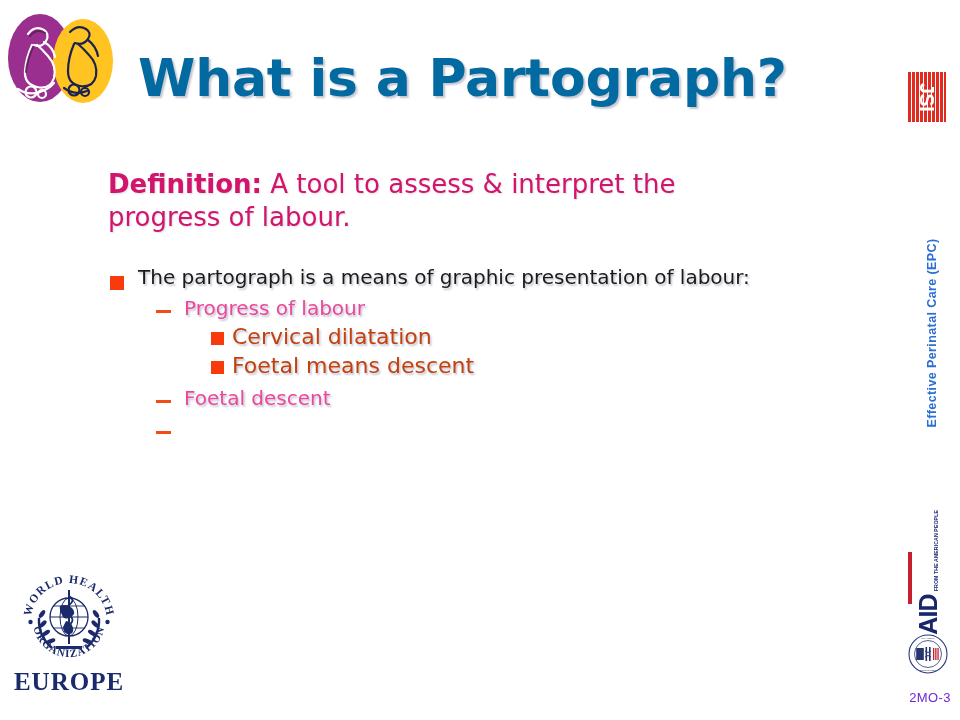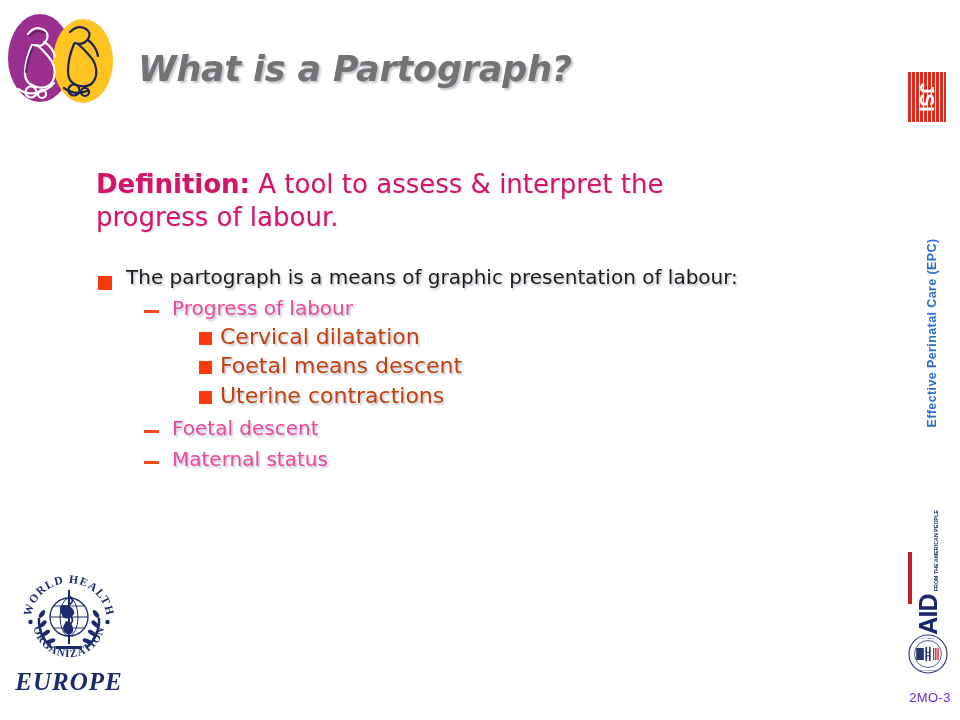--- a/index.html
+++ b/index.html
@@ -26,34 +26,33 @@
     width: 112px;
     height: 102px;
   }
 
   
   #title {
     position: absolute;
     left: 138px;
     top: 50px;
     width: 740px;
-    font-size: 35px;
-    font-weight: bold;
-    color: #737373;
+    font-size: 52px;
+    font-weight: bold;
+    color: #0369a1;
     letter-spacing: -0.2px;
     text-shadow: 2px 2px 2px rgba(150,150,170,0.55);
     line-height: 1.1;
     white-space: nowrap;
-    font-style: italic;
   }
 
   
   #body-block {
     position: absolute;
-    left: 96px;
+    left: 108px;
     top: 168px;
     width: 660px;
   }
 
   .definition {
     font-size: 26px;
     color: #d2156b;
     line-height: 1.28;
     margin: 0 0 30px 0;
     text-shadow: 1px 1px 1.5px rgba(190,190,210,0.5);
@@ -259,21 +258,20 @@
     position: absolute;
     left: 0;
     top: 100px;
     width: 122px;
     text-align: center;
     font-family: "Liberation Serif", serif;
     font-size: 25px;
     font-weight: bold;
     color: #1b2a6b;
     letter-spacing: 1px;
-    font-style: italic;
   }
 </style>
 </head>
 <body>
 
 <div id="slide">
 
   <div id="epc-logo">
     <svg viewBox="0 0 112 102" width="112" height="102">
 
@@ -327,33 +325,28 @@
     <div class="lvl3">
       <span class="sq"></span>
       <span>Cervical dilatation</span>
     </div>
 
     <div class="lvl3">
       <span class="sq"></span>
       <span>Foetal means descent</span>
     </div>
 
-    <div class="lvl3">
-      <span class="sq"></span>
-      <span>Uterine contractions</span>
-    </div>
 
     <div class="lvl2">
       <span class="dash"></span>
       <span>Foetal descent</span>
     </div>
 
     <div class="lvl2">
       <span class="dash"></span>
-      <span>Maternal status</span>
     </div>
 
   </div>
 
   <div id="jsi-logo">
     <div class="stripes"></div>
     <div class="jsi-text">JSI</div>
   </div>
 
   <div id="epc-vertical">

